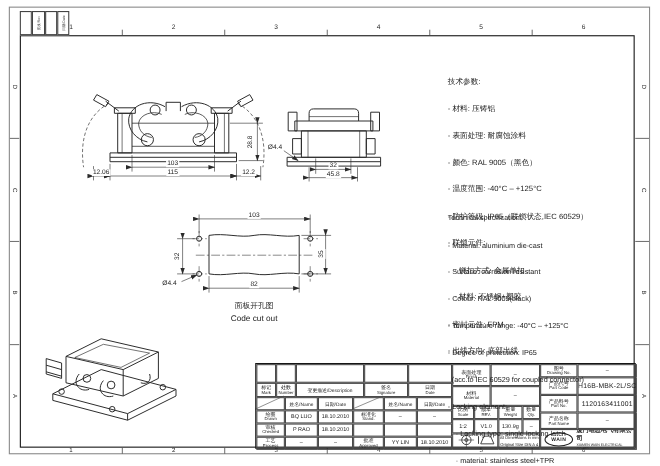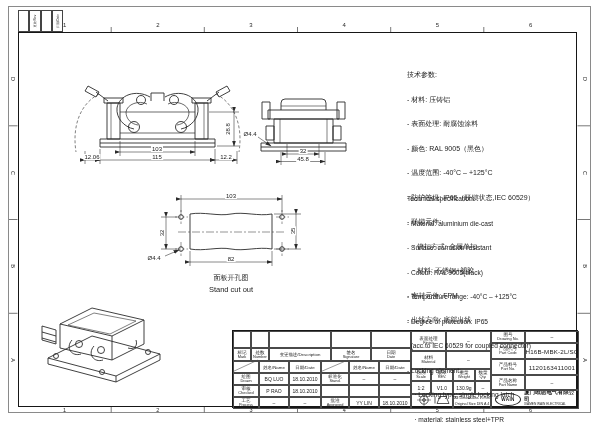--- a/index.html
+++ b/index.html
@@ -196,21 +196,21 @@
   <span class="dim" style="left:250px;top:134px">Ø4.4</span>
   <span class="dim" style="left:303px;top:151px">32</span>
   <span class="dim" style="left:303px;top:159px">45.8</span>
 
   <span class="dim" style="left:231px;top:196px">103</span>
   <span class="dim" style="left:231px;top:259px">82</span>
   <span class="dim rot" style="left:162px;top:233px">32</span>
   <span class="dim rot" style="left:293px;top:231px">35</span>
   <span class="dim" style="left:154px;top:258px">Ø4.4</span>
   <span class="cap-cn" style="left:231px;top:278px">面板开孔图</span>
-  <span class="cap-en" style="left:231px;top:289px">Stand cut out</span>
+  <span class="cap-en" style="left:231px;top:289px">Code cut out</span>
 
   <div class="spec spec-cn" style="left:407px;top:56px">
     <div>技术参数:</div>
     <div>- 材料: 压铸铝</div>
     <div>- 表面处理: 耐腐蚀涂料</div>
     <div>- 颜色: RAL 9005（黑色）</div>
     <div>- 温度范围: -40°C – +125°C</div>
     <div>- 防护等级: IP65（联锁状态,IEC 60529）</div>
     <div>- 联锁元件:</div>
     <div>   · 锁扣方式: 金属单扣</div>

